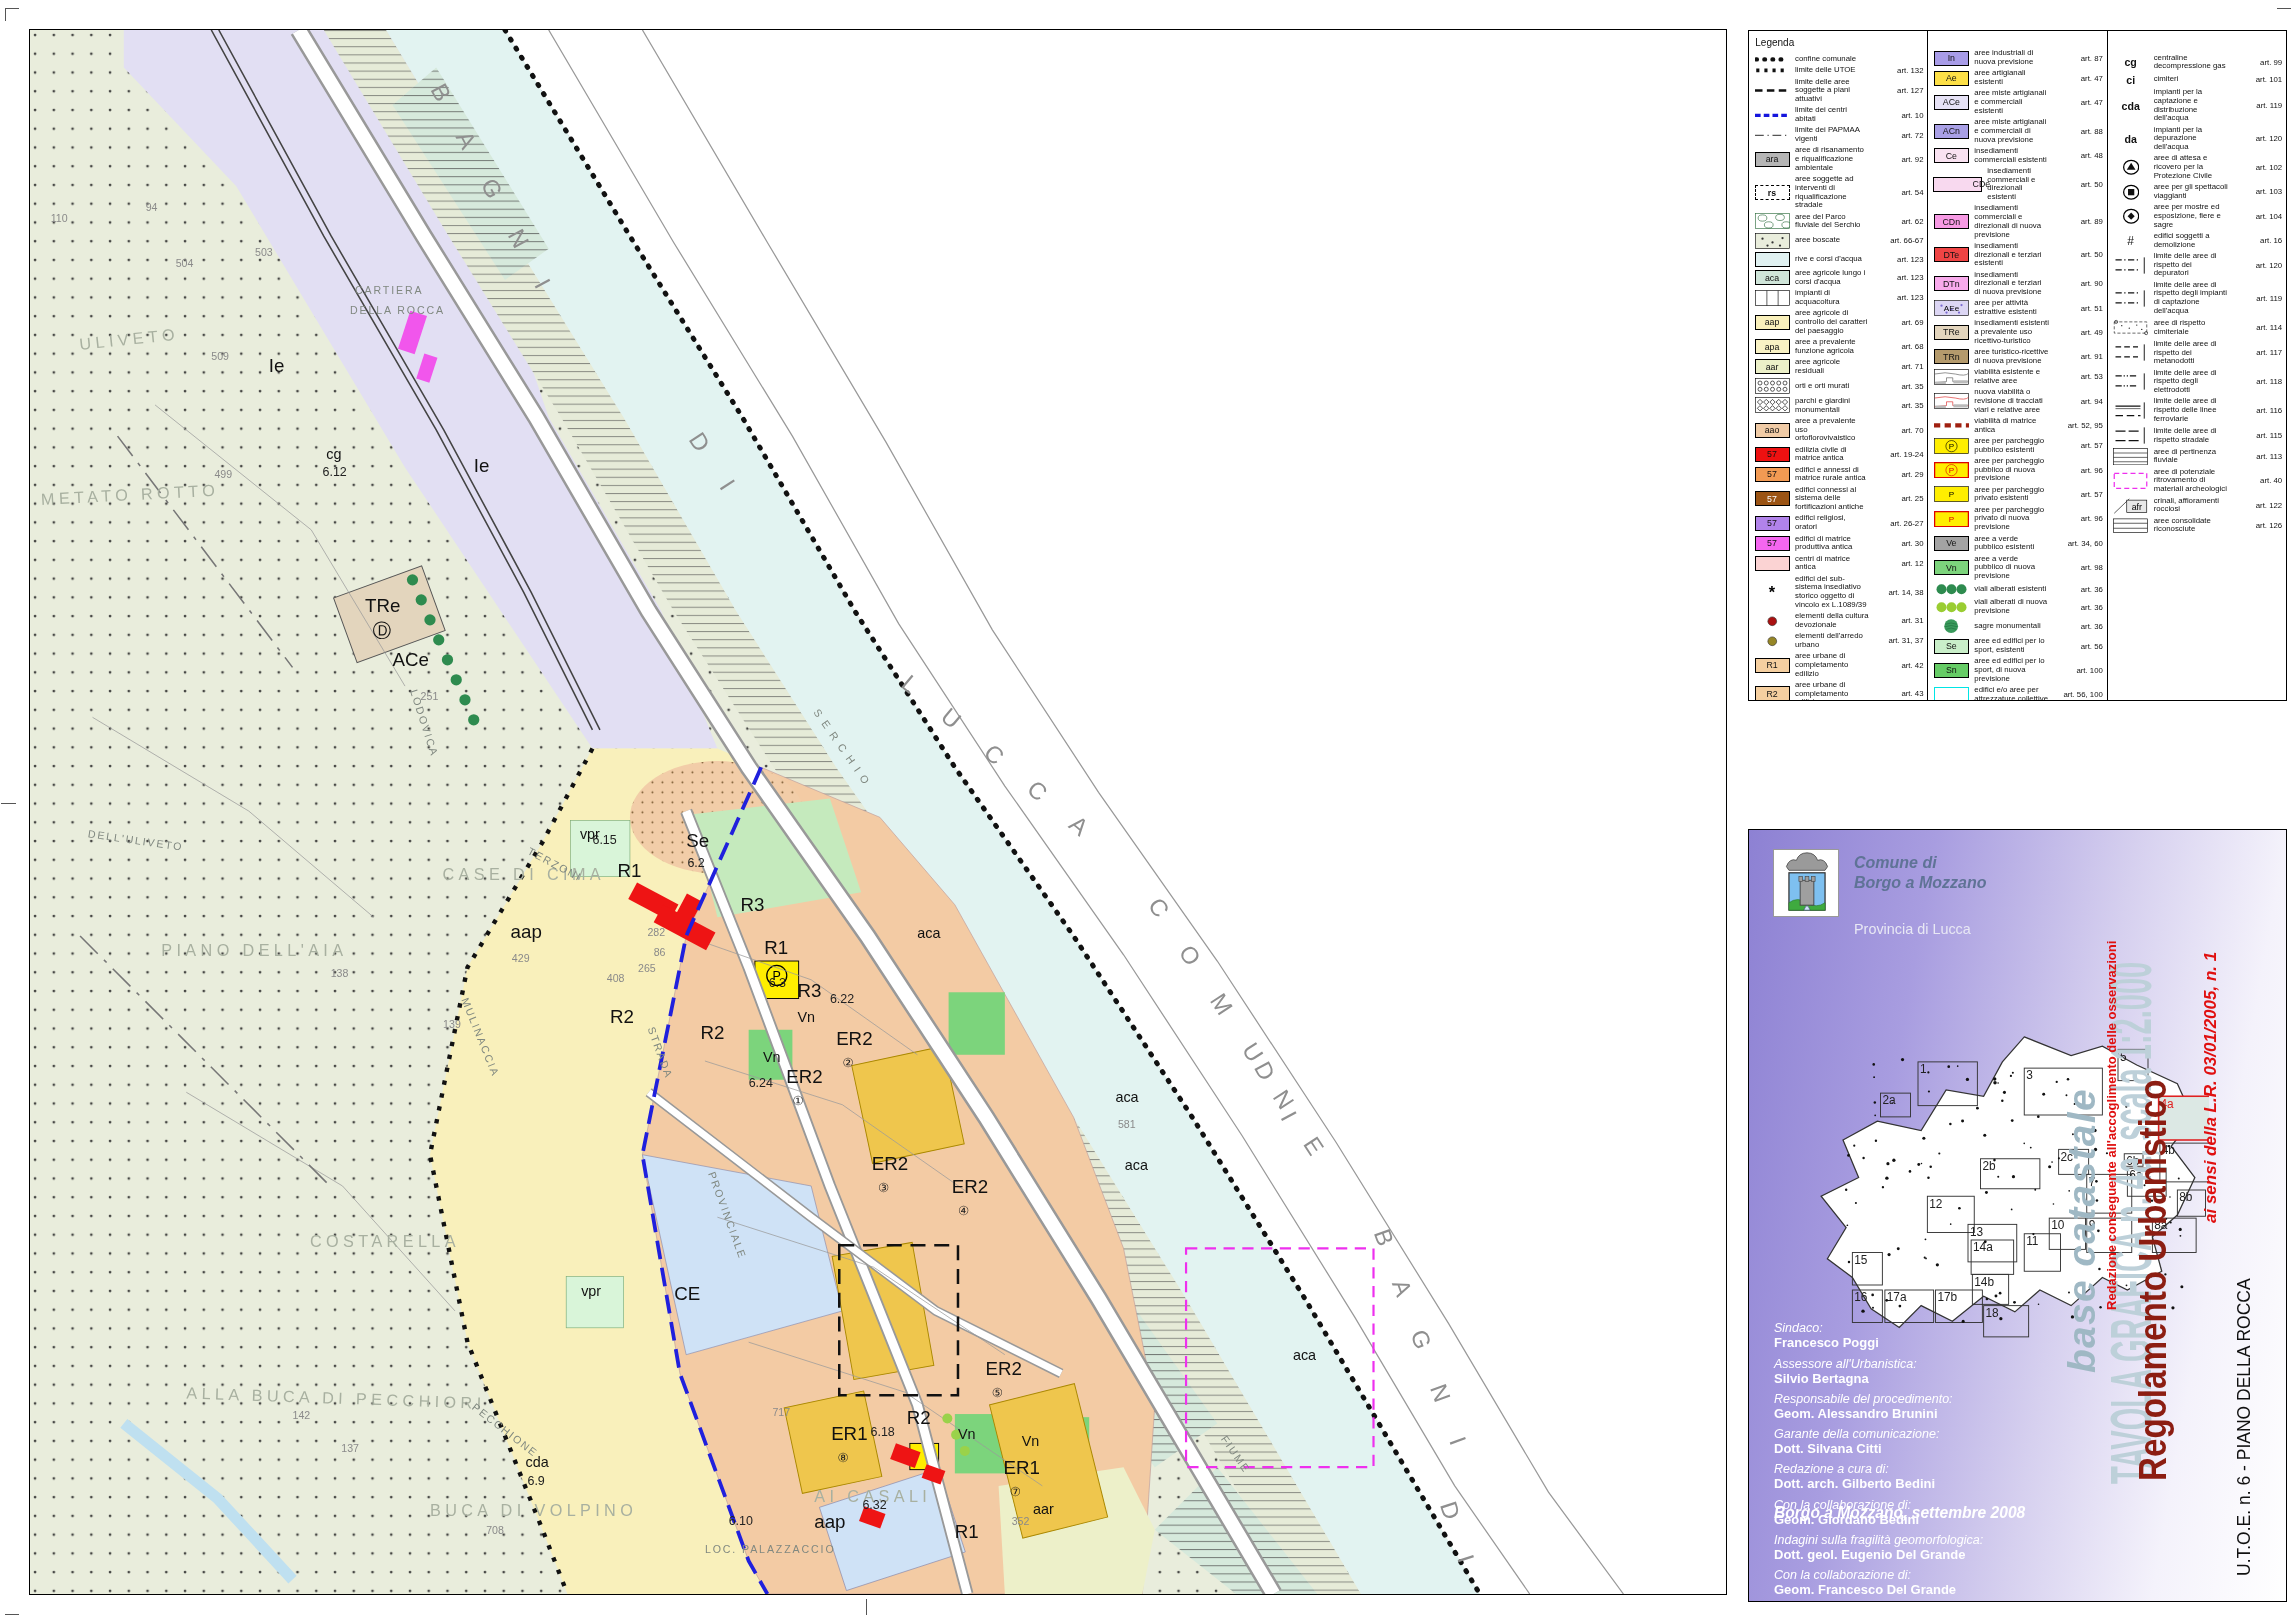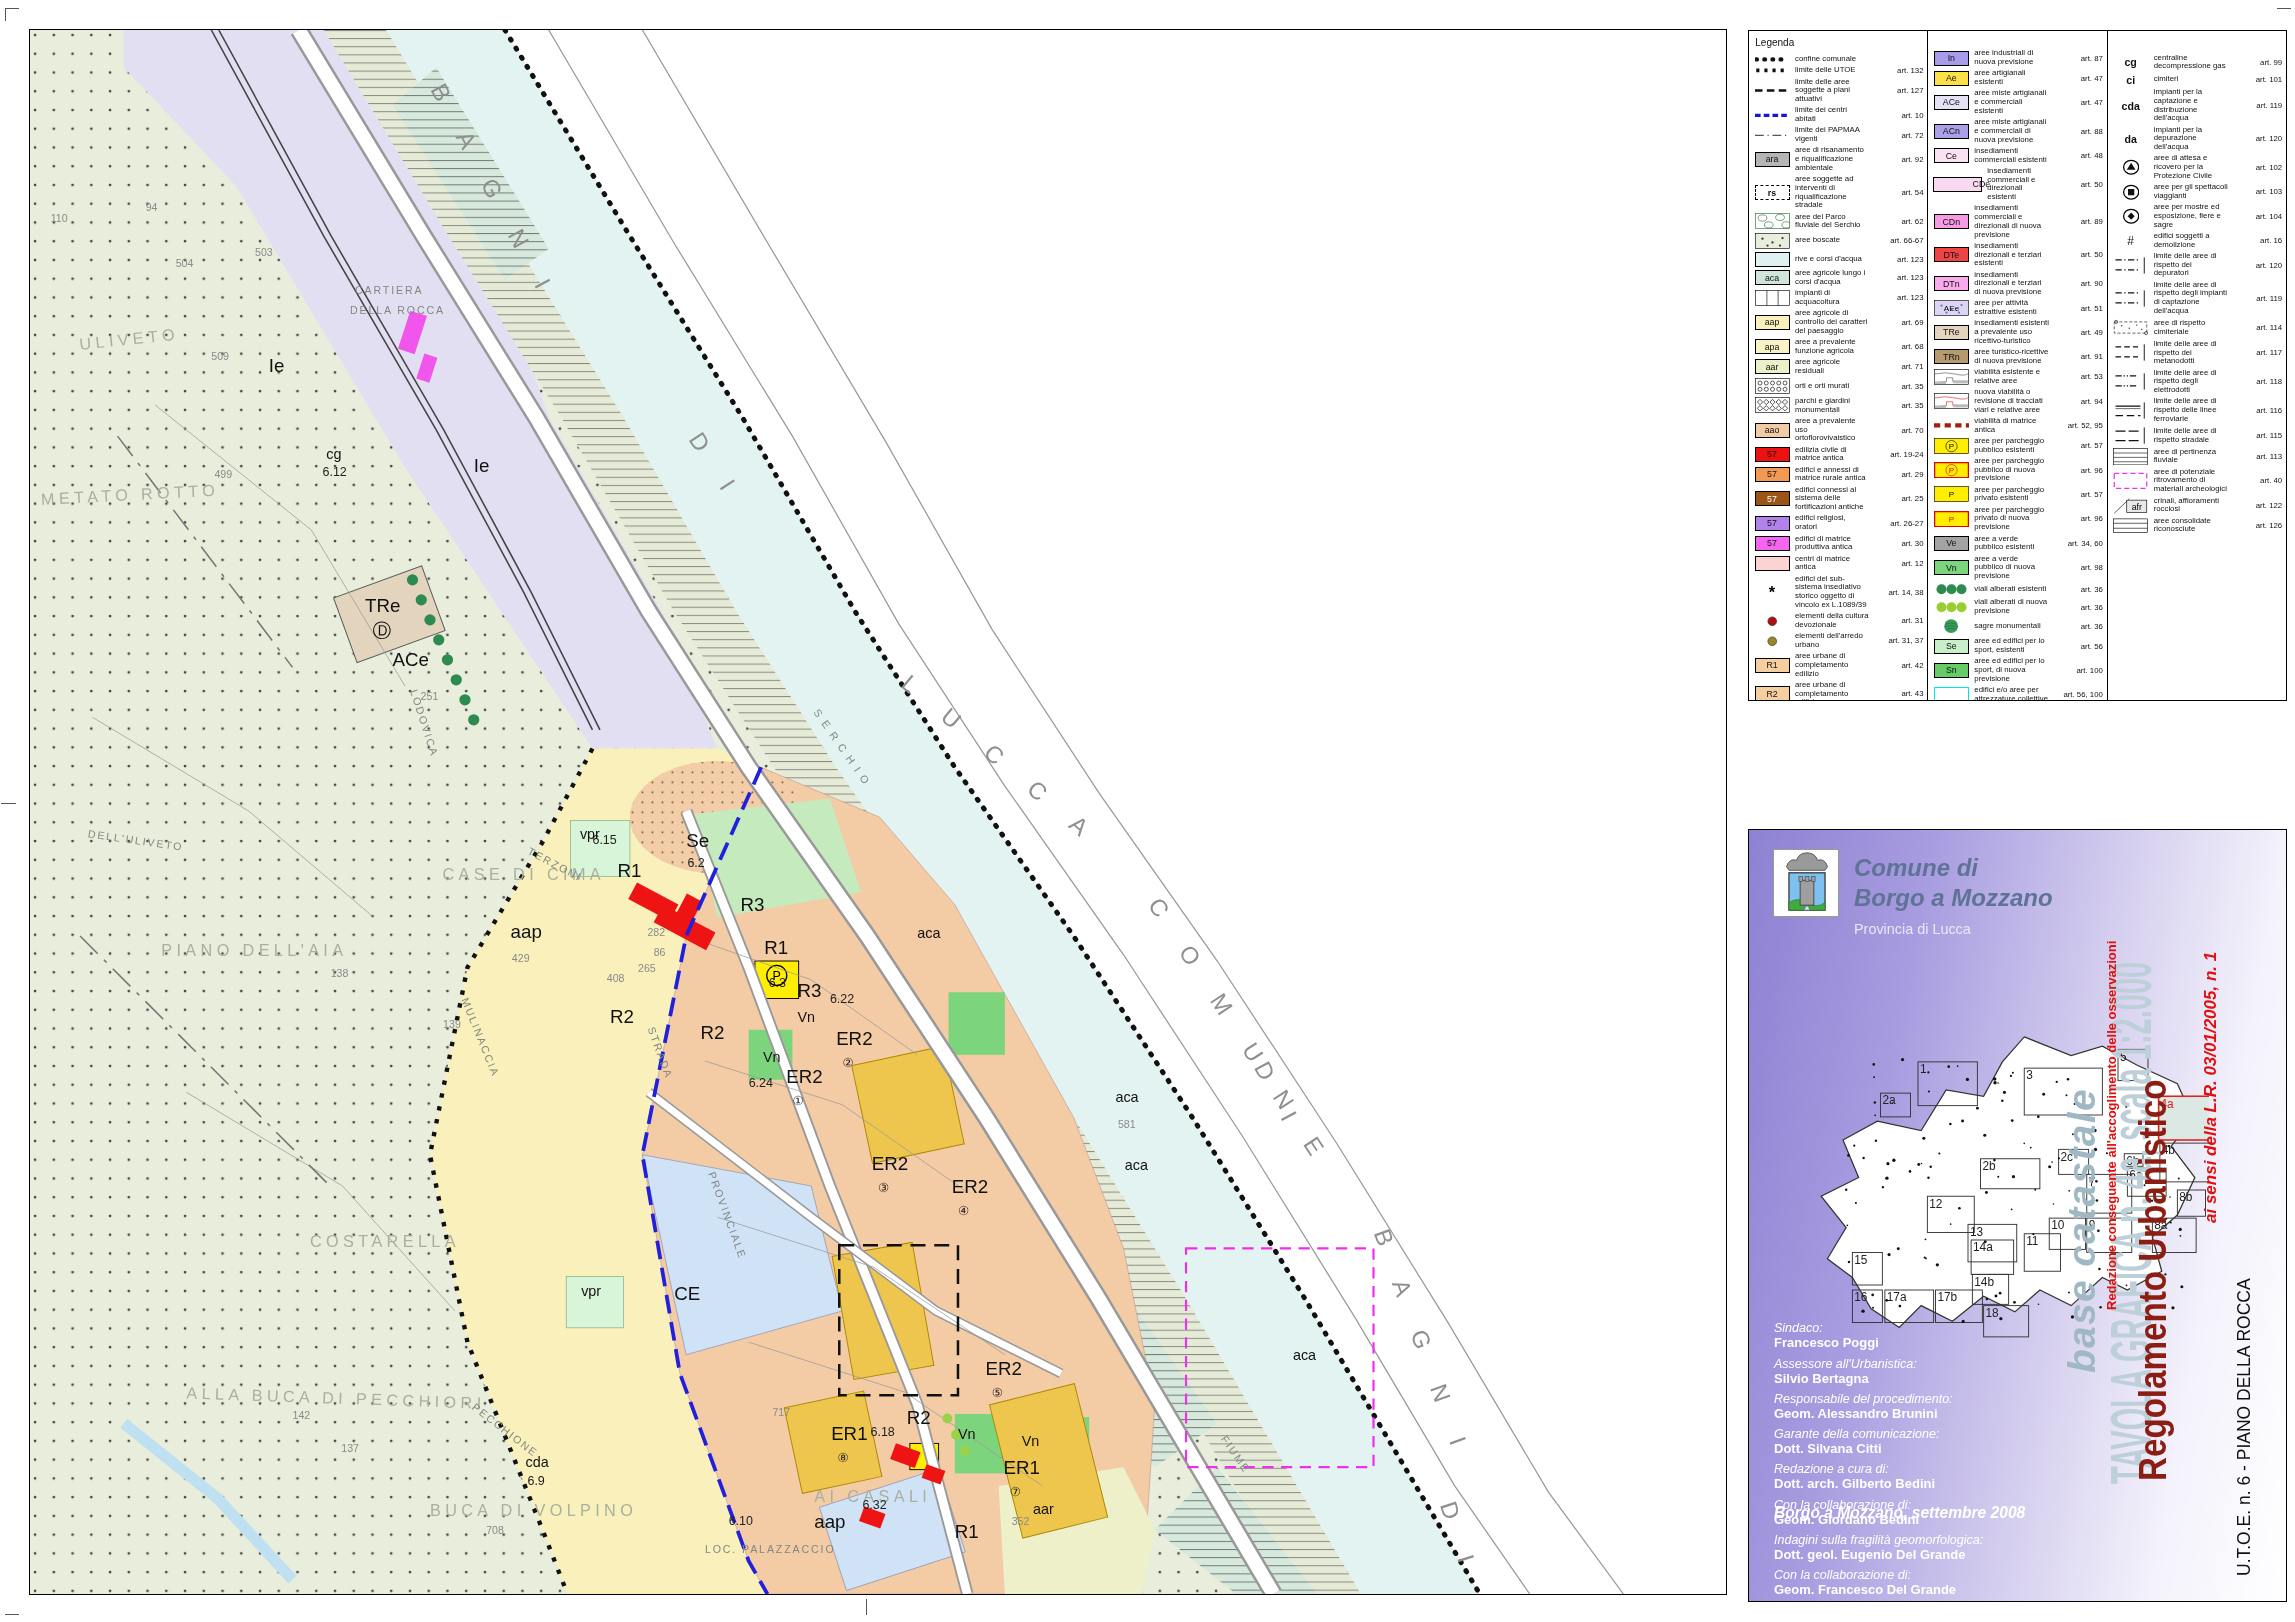--- a/index.html
+++ b/index.html
@@ -67,21 +67,21 @@
   .swbox { width:35px; height:15px; border:0.6px solid #000; display:flex; align-items:center;
            justify-content:center; font-size:8.8px; color:#111; }
   .swcode { font-size:10.6px; font-weight:bold; color:#111; width:35px; text-align:center; }
 
   
   #tblock { position:absolute; left:1748px; top:829px; width:539px; height:773px;
             border:0.9px solid #000;
             background:linear-gradient(100deg,#8d81d3 0%,#a89de0 28%,#d6d0ef 58%,#f4f2fb 80%,#ffffff 100%); }
   #coa { position:absolute; left:24px; top:19px; width:66px; height:68px; background:#fff;
          border:0.6px solid #999; }
-  #comune-name { position:absolute; left:105px; top:22.5px; font-size:24px; font-weight:bold;
+  #comune-name { position:absolute; left:105px; top:22.5px; font-size:16px; font-weight:bold;
                  font-style:italic; color:var(--comune_blue); line-height:1.25; }
   #provincia { position:absolute; left:105px; top:91px; font-size:14.4px; color:#e8e8f4; }
   #index-map { position:absolute; left:28px; top:160px; width:432px; height:375px; }
   #credits { position:absolute; left:25px; top:485px; color:#fff; }
   .cred-role { font-size:12.5px; font-style:italic; margin-top:6.3px; }
   .cred-name { font-size:13px; font-weight:bold; }
   #tb-date { position:absolute; left:25px; top:674px; font-size:15.6px; font-style:italic;
              font-weight:bold; color:#fff; }
   .rot { position:absolute; transform-origin:0 0; white-space:nowrap; }
   #t-base { font-size:39px; font-weight:bold; font-style:italic; color:var(--steel); letter-spacing:1.3px;

